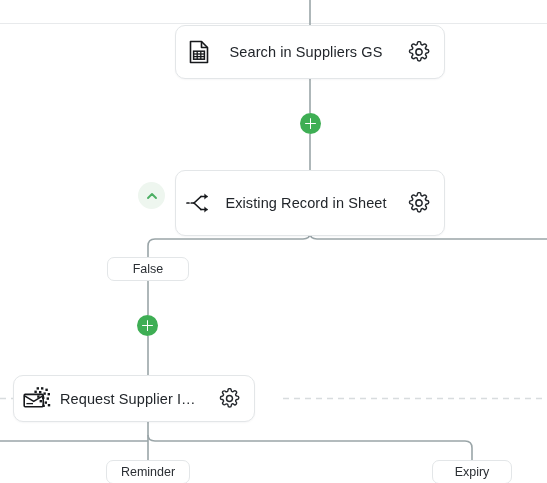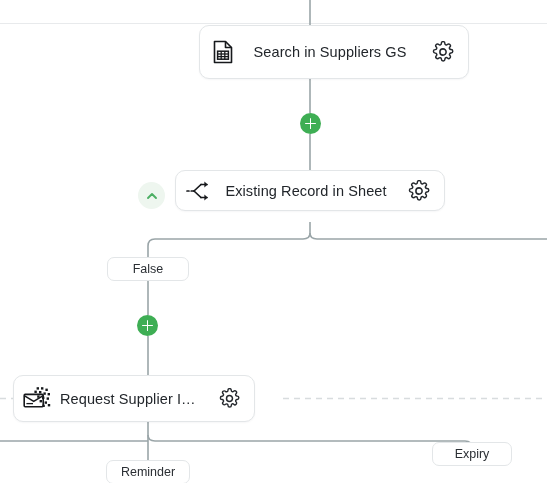--- a/index.html
+++ b/index.html
@@ -59,22 +59,22 @@
   .node-gear {
     width: 50px;
     min-width: 50px;
     display: flex;
     align-items: center;
     justify-content: center;
     color: #24282d;
     cursor: pointer;
   }
 
-  #node-search   { left: 175px; top: 25px;  width: 270px; height: 54px; margin-left: 24px; }
-  #node-existing { left: 175px; top: 170px; width: 270px; height: 41px; }
+  #node-search   { left: 175px; top: 25px;  width: 270px; height: 54px; }
+  #node-existing { left: 175px; top: 170px; width: 270px; height: 66px; }
   #node-request  { left: 13px;  top: 375px; width: 242px; height: 47px; }
 
   
   .add-btn {
     position: absolute;
     width: 21px;
     height: 21px;
     border-radius: 50%;
     background: #3eae54;
     display: flex;
@@ -124,21 +124,21 @@
     justify-content: center;
     padding: 0 20px;
     font-size: 12.5px;
     color: #2b2f34;
     white-space: nowrap;
     z-index: 6;
     cursor: pointer;
   }
   #pill-false    { left: 107px; top: 257px; width: 82px; }
   #pill-reminder { left: 106px; top: 460px; width: 84px; text-align: right; }
-  #pill-expiry   { left: 432px; top: 442px; width: 80px; }
+  #pill-expiry   { left: 432px; top: 460px; width: 80px; }
 </style>
 </head>
 <body>
 
 <div id="canvas">
 
   <svg id="edges" viewBox="0 0 547 483">
 
     <line x1="0" y1="23.5" x2="547" y2="23.5" stroke="#e8eaec" stroke-width="1"></line>
 

